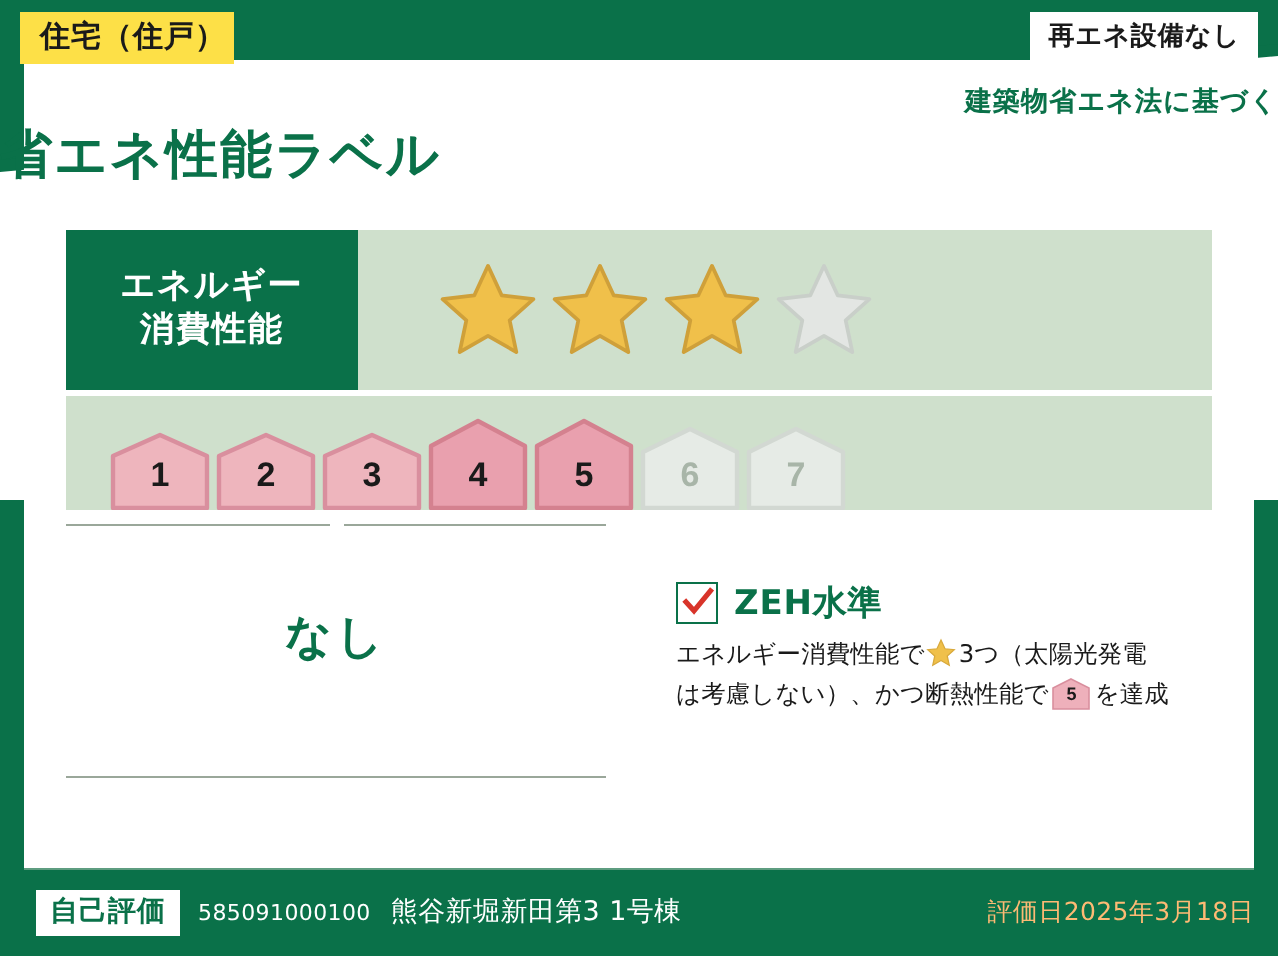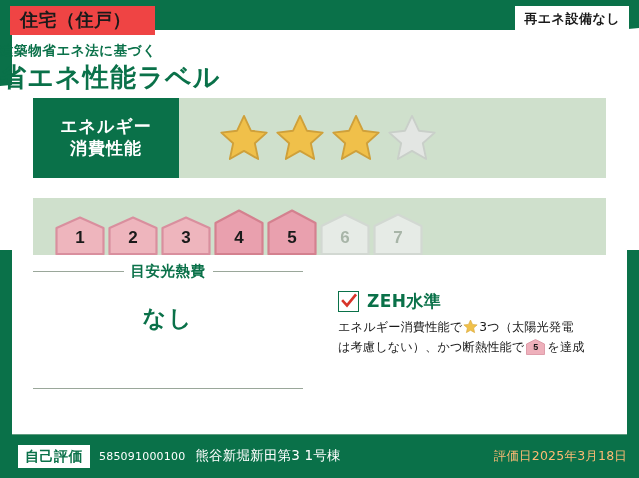--- a/index.html
+++ b/index.html
@@ -30,52 +30,52 @@
     box-sizing:border-box;
   }
   .card-inner{
     position:absolute;left:15px;top:33px;width:609px;height:398px;
     background:#ffffff;box-sizing:border-box;
   }
 
   
   .tag-housing{
     position:absolute;left:10px;top:6px;
-    background:#ef4444;color:#1a1a1a;
-    font-size:18px;font-weight:bold;letter-spacing:0.5px;
-    padding:5px 24px 6px 10px;line-height:1;
+    background:#fde047;color:#1a1a1a;
+    font-size:15px;font-weight:bold;letter-spacing:0.5px;
+    padding:5px 4px 6px 10px;line-height:1;
     z-index:30;
   }
   
   .tag-renew{
     position:absolute;right:10px;top:6px;
     background:#ffffff;color:#1a1a1a;
     font-size:13px;font-weight:bold;letter-spacing:0.5px;
     padding:6px 9px 7px 9px;line-height:1;
     z-index:30;
   }
 
   
   .title-sub{
-    position:absolute;left:0;right:0;top:42px;text-align:left;
+    position:absolute;left:0;right:0;top:42px;text-align:right;
     color:#0a7149;font-size:13.5px;font-weight:bold;letter-spacing:0.6px;
     z-index:25;
   }
   .title-main{
     position:absolute;left:0;right:0;top:60px;text-align:left;
     color:#0a7149;font-size:26px;font-weight:bold;letter-spacing:1.2px;
     z-index:25;
   }
 
   
   .row{
     position:absolute;left:33px;width:573px;
     background:#cfe0cc;display:flex;align-items:stretch;
   }
-  .row-energy{top:98px;height:80px;}
+  .row-energy{top:115px;height:80px;}
   .row-insul{top:198px;height:57px;}
   .row-key{
     background:#0a7149;color:#ffffff;
     width:146px;flex:0 0 146px;
     display:flex;flex-direction:column;align-items:center;justify-content:center;
     font-size:17px;font-weight:bold;line-height:1.28;letter-spacing:1px;
   }
   .row-key.small{font-size:17px;letter-spacing:3px;}
   .row-val{flex:1;display:flex;align-items:center;}
 
@@ -233,21 +233,20 @@
               <polygon points="25,1.5 48.5,13 48.5,41 1.5,41 1.5,13" fill="#e6ebe6" stroke="#d2d8d2" stroke-width="2.2" stroke-linejoin="round"></polygon>
             </svg>
             <span class="hnum">7</span>
           </div>
         </div>
     </div>
   </div>
 
   <div class="cost-head">
     <span class="hline"></span>
-    <span class="ctitle">目安光熱費</span>
     <span class="hline"></span>
   </div>
   <div class="cost-value">なし</div>
   <div class="cost-rule"></div>
 
   <div class="zeh">
     <div class="zeh-head">
       <span class="zeh-check">
         <svg viewBox="0 0 18 18">
             <path d="M3 9 L7 13.4 L15.2 3.4" stroke="#d8342a" stroke-width="2.6" fill="none" stroke-linecap="square"></path>

